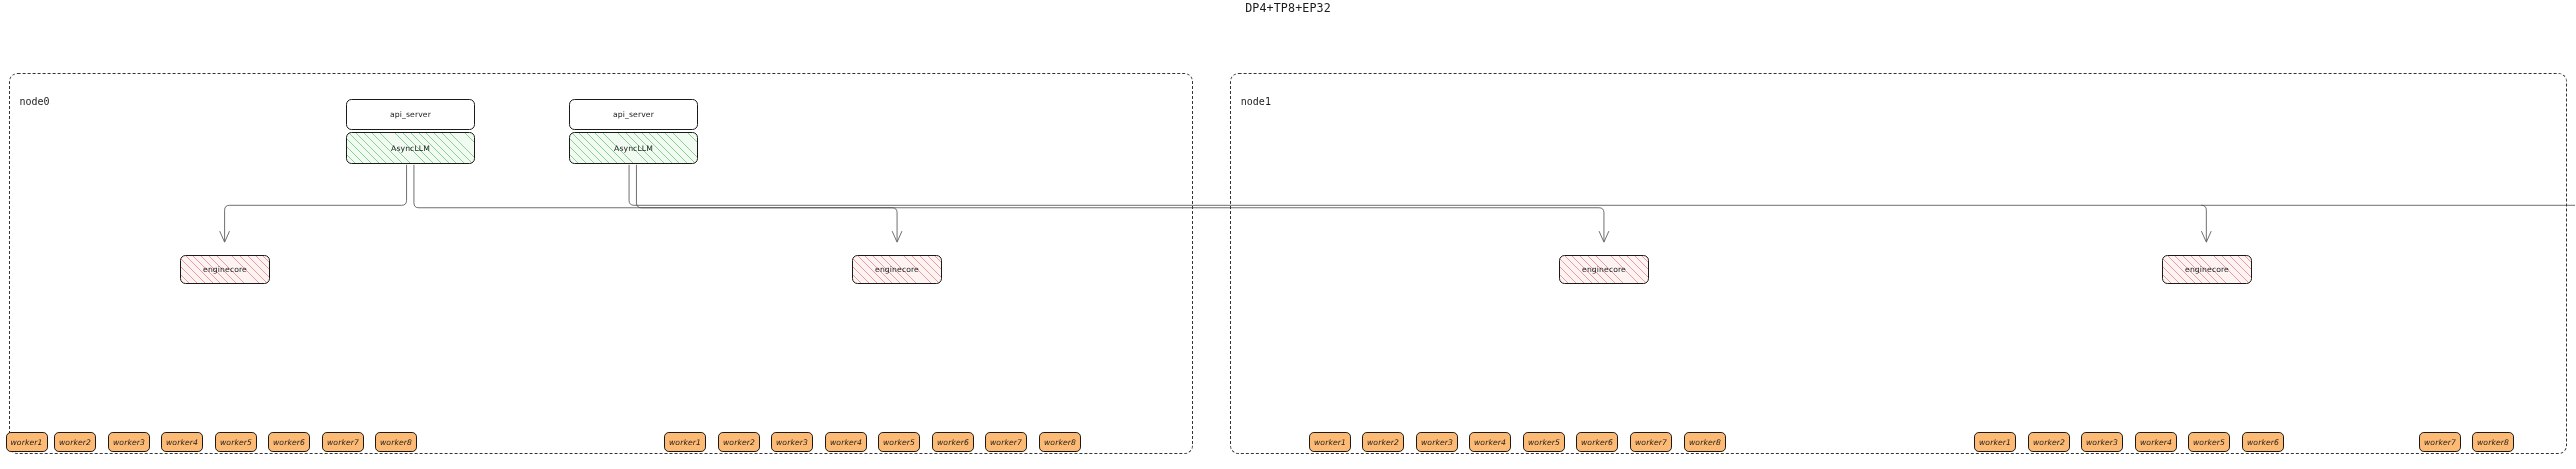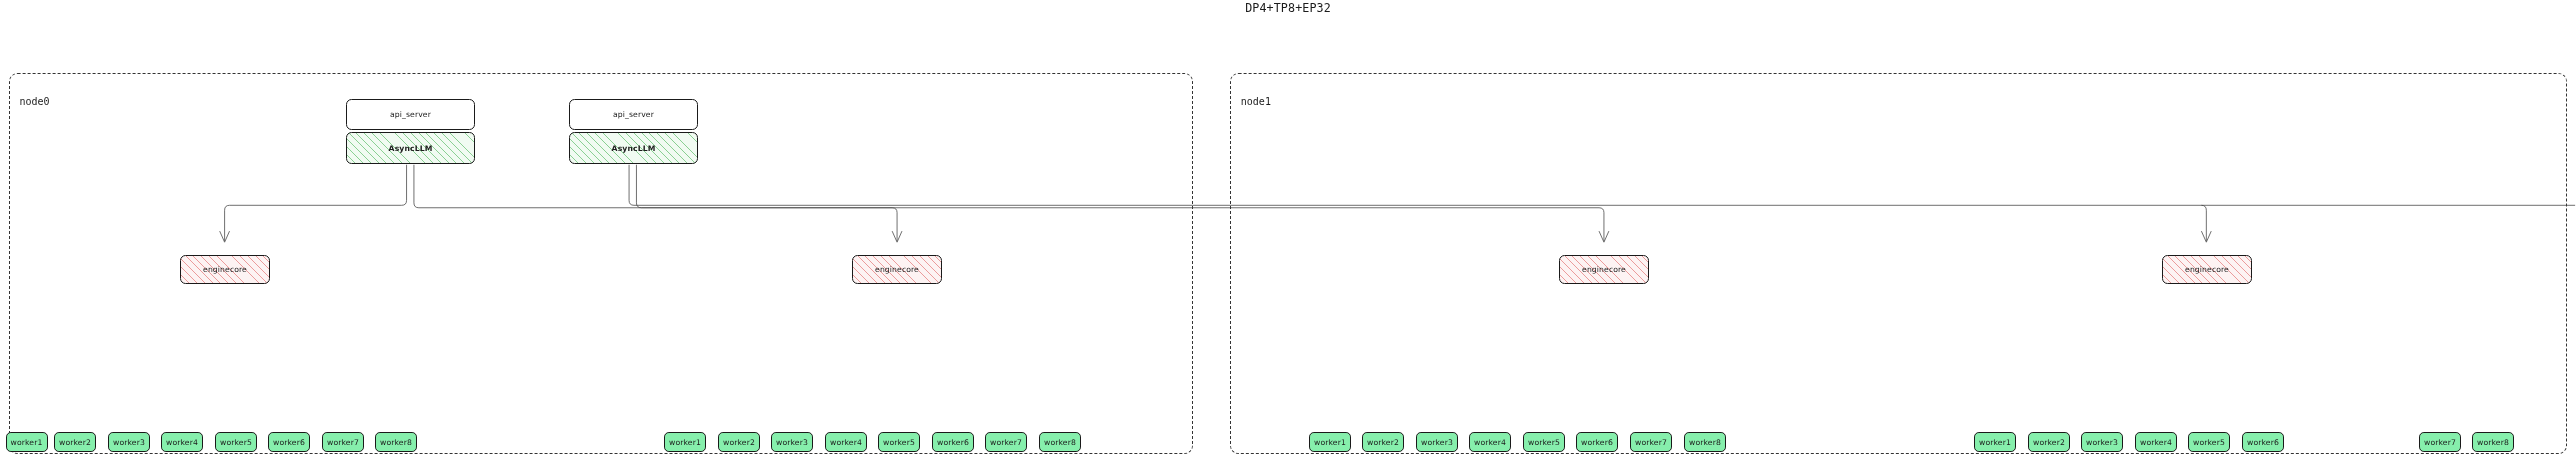--- a/index.html
+++ b/index.html
@@ -78,41 +78,41 @@
   
   .box.asyncllm {
     background-color: #f1fbf2;
     background-image: repeating-linear-gradient(
       45deg,
       rgba(120, 200, 130, 0.85) 0px,
       rgba(120, 200, 130, 0.85) 0.7px,
       rgba(0, 0, 0, 0) 0.7px,
       rgba(0, 0, 0, 0) 5.5px
     );
-    font-weight: bold;
   }
 
   
   .box.enginecore {
     background-color: #fdf3f3;
     background-image: repeating-linear-gradient(
       45deg,
       rgba(232, 140, 140, 0.85) 0px,
       rgba(232, 140, 140, 0.85) 0.7px,
       rgba(0, 0, 0, 0) 0.7px,
       rgba(0, 0, 0, 0) 5.5px
     );
     text-align: center;
   }
 
   .box.worker {
     border-width: 1.1px;
     border-radius: 4.9px;
     font-size: 7.7px;
-    background: #86efac;
+    background: #fdba74;
+    font-style: italic;
   }
 
   
   #edges {
     position: absolute;
     top: 0;
     left: 0;
     width: 2576px;
     height: 469px;
     pointer-events: none;

